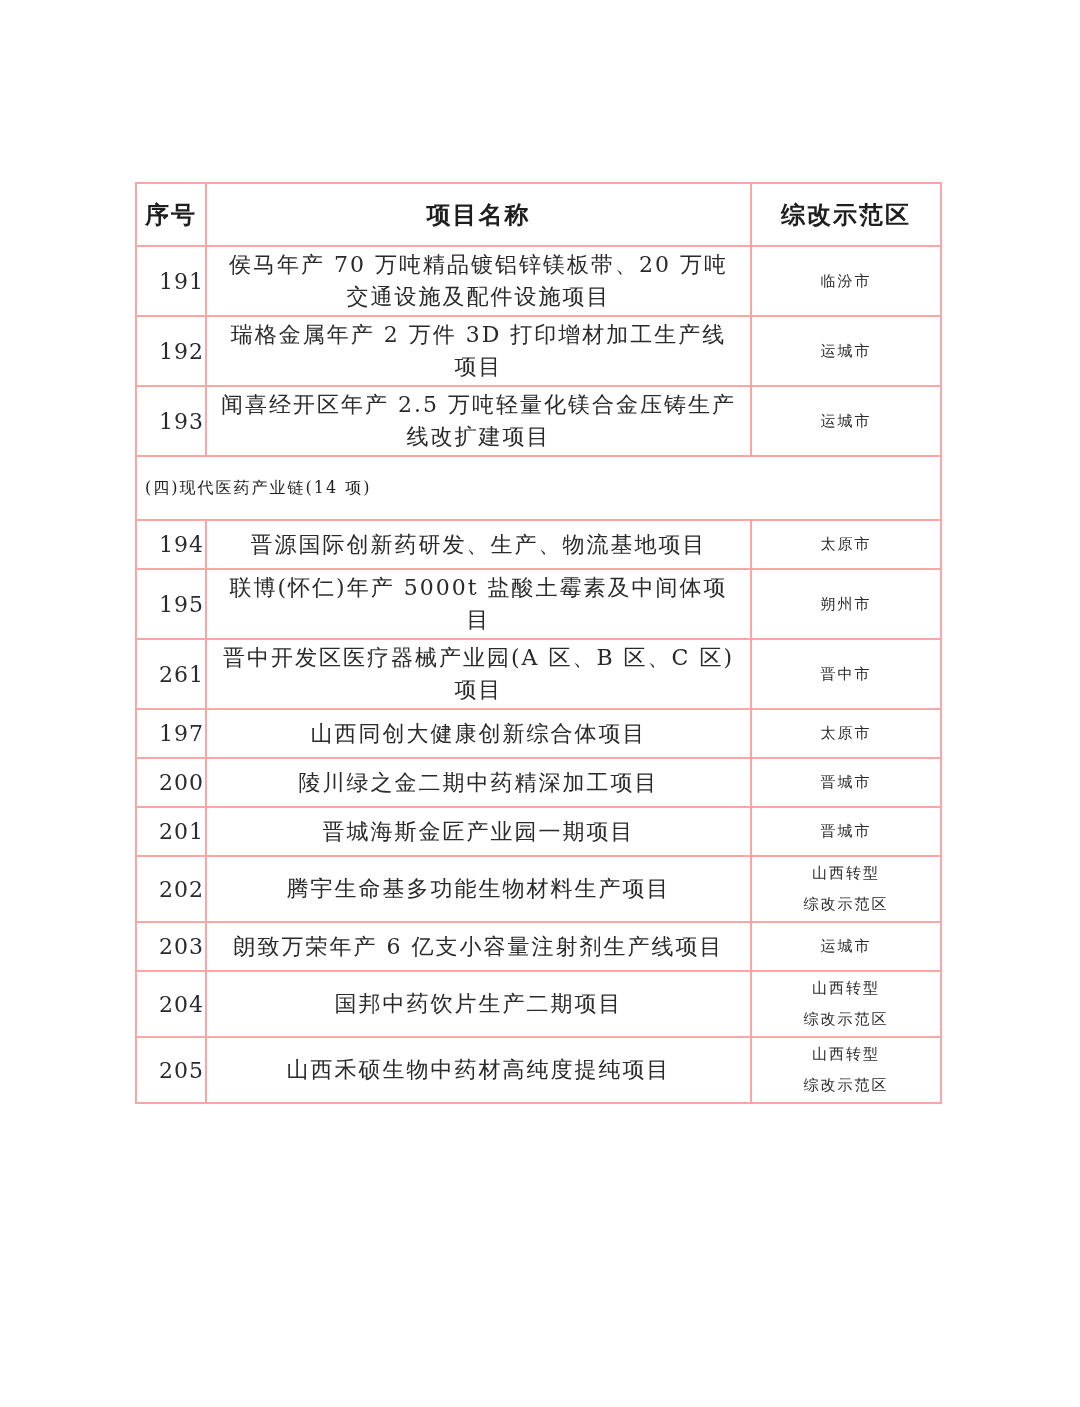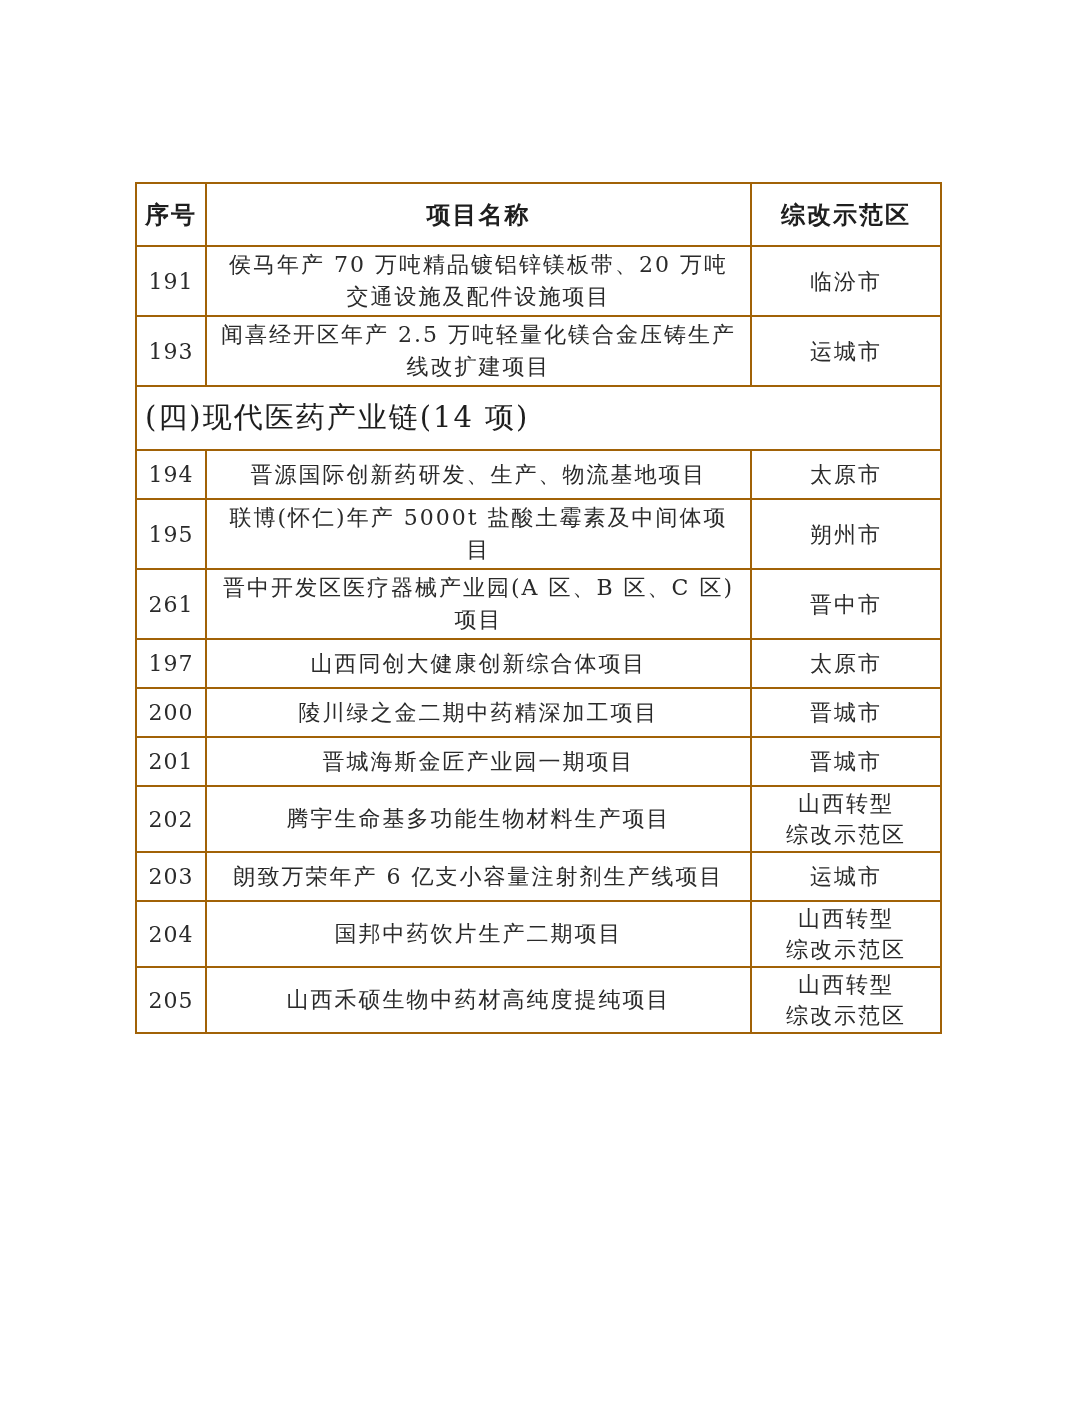--- a/index.html
+++ b/index.html
@@ -21,65 +21,65 @@
     top: 182px;
     width: 805px;
     border-collapse: collapse;
     table-layout: fixed;
   }
   .doc-table col.col-no       { width: 70px;  }
   .doc-table col.col-name     { width: 545px; }
   .doc-table col.col-location { width: 190px; }
 
   .doc-table td, .doc-table th {
-    border: 2px solid #a16207;
+    border: 2px solid #fca5a5;
     vertical-align: middle;
     background: #ffffff;
     overflow: hidden;
   }
 
   tr.header-row { height: 63px; }
   tr.header-row th {
     font-size: 24px;
     font-weight: bold;
     letter-spacing: 2px;
     text-align: center;
     color: #1e1e1e;
   }
 
   tr.data-row { height: 49px; }
 
   td.cell-no {
-    text-align: center;
+    text-align: right;
     font-size: 22px;
     letter-spacing: 1px;
     color: #2a2a2a;
   }
   td.cell-name {
     padding: 2px 12px;
     text-align: center;
     font-size: 22px;
     letter-spacing: 2px;
     line-height: 32px;
     color: #2a2a2a;
   }
   td.cell-location {
     text-align: center;
-    font-size: 22px;
+    font-size: 15px;
     letter-spacing: 2px;
     line-height: 31px;
     color: #2a2a2a;
     white-space: pre-line;
   }
 
   tr.section-row { height: 64px; }
   tr.section-row td {
     padding: 2px 8px;
     text-align: left;
-    font-size: 29px;
+    font-size: 16px;
     letter-spacing: 2px;
     color: #1e1e1e;
   }
 </style>
 </head>
 <body>
 
 <div class="page">
   <table class="doc-table">
     <colgroup>
@@ -93,20 +93,25 @@
         <th>项目名称</th>
         <th>综改示范区</th>
       </tr>
     </thead>
     <tbody>
 
     <tr class="data-row">
           <td class="cell-no">191</td>
           <td class="cell-name">侯马年产 70 万吨精品镀铝锌镁板带、20 万吨交通设施及配件设施项目</td>
           <td class="cell-location">临汾市</td>
+        </tr>
+        <tr class="data-row">
+          <td class="cell-no">192</td>
+          <td class="cell-name">瑞格金属年产 2 万件 3D 打印增材加工生产线项目</td>
+          <td class="cell-location">运城市</td>
         </tr>
         <tr class="data-row">
           <td class="cell-no">193</td>
           <td class="cell-name">闻喜经开区年产 2.5 万吨轻量化镁合金压铸生产线改扩建项目</td>
           <td class="cell-location">运城市</td>
         </tr>
         <tr class="section-row">
           <td class="cell-section" colspan="3">(四)现代医药产业链(14 项)</td>
         </tr>
         <tr class="data-row">

